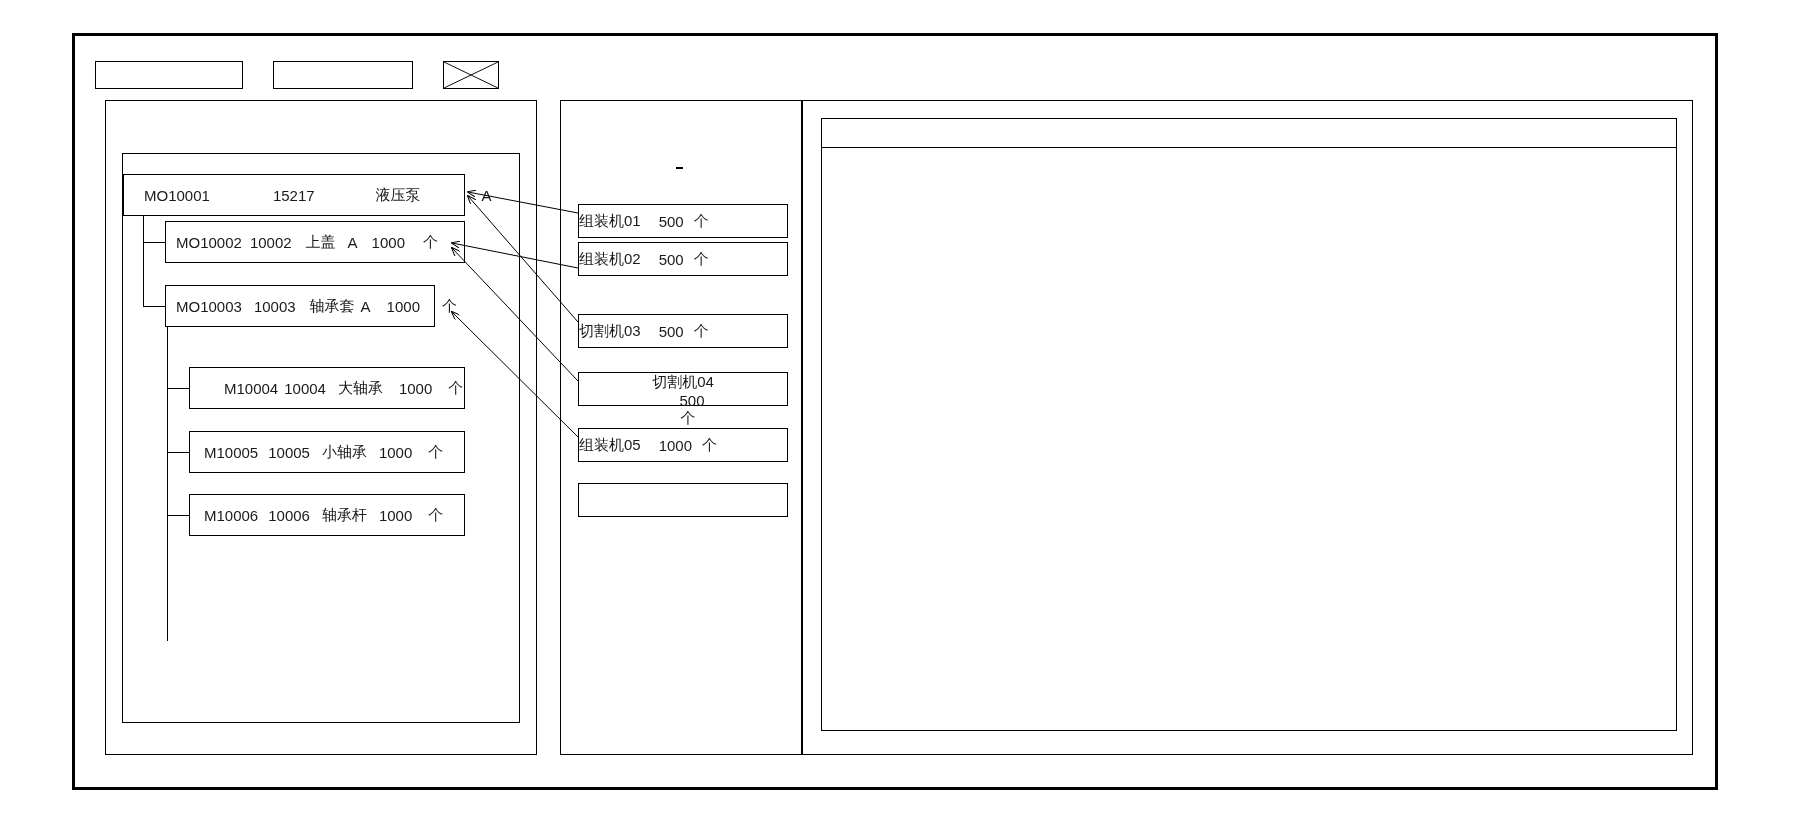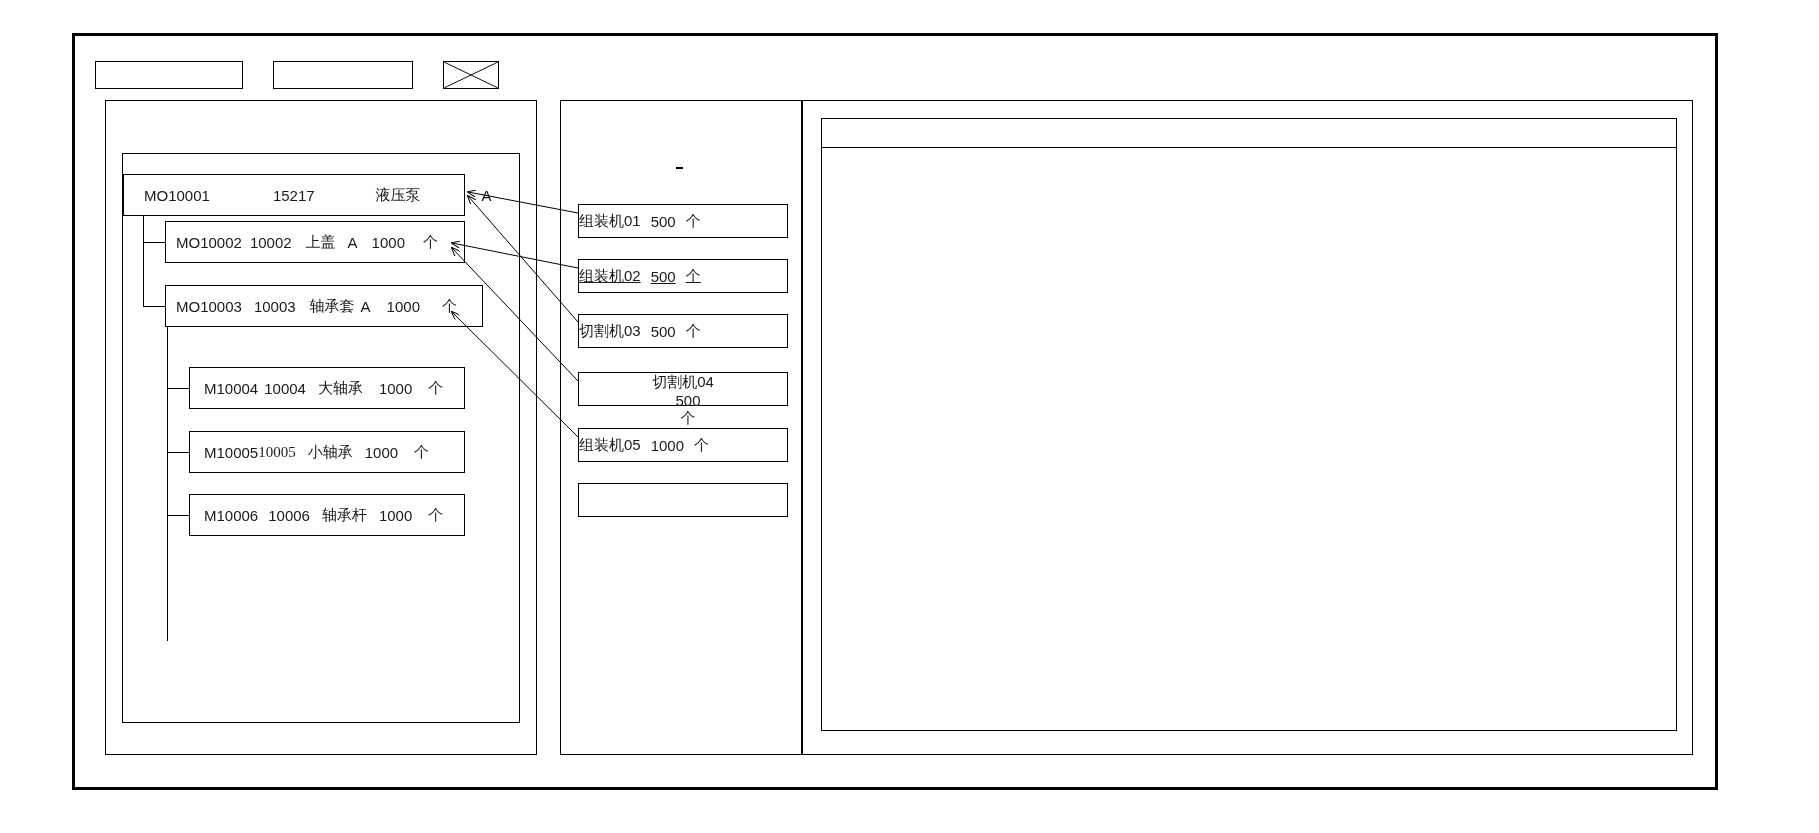--- a/index.html
+++ b/index.html
@@ -68,21 +68,21 @@
   
   .mid-dot{
     position:absolute;left:676px;top:167px;width:7px;height:2px;background:#000;
   }
   .mach-box{
     position:absolute;left:578px;width:210px;height:34px;
     border:1px solid #000;box-sizing:border-box;background:#fff;
     display:flex;align-items:center;white-space:nowrap;font-size:15px;
   }
   .mach-box .m-name{display:inline-block;}
-  .mach-box .m-qty{display:inline-block;margin-left:10px;}
+  .mach-box .m-qty{display:inline-block;margin-left:18px;}
   .mach-box .m-unit{display:inline-block;margin-left:10px;}
 
   
   .rp-header{
     position:absolute;left:821px;top:118px;width:856px;height:30px;
     border:1px solid #000;box-sizing:border-box;background:#fff;
   }
   .rp-body{
     position:absolute;left:821px;top:148px;width:856px;height:583px;
     border:1px solid #000;border-top:none;box-sizing:border-box;background:#fff;
@@ -137,40 +137,40 @@
 
     <div class="tree-row" style="left:42px;top:67px;width:300px;">
       <span class="cell" style="margin-left:10px;">MO10002</span>
       <span class="cell" style="margin-left:8px;">10002</span>
       <span class="cell" style="margin-left:14px;">上盖</span>
       <span class="cell" style="margin-left:12px;">A</span>
       <span class="cell" style="margin-left:14px;">1000</span>
       <span class="cell" style="margin-left:18px;">个</span>
     </div>
 
-    <div class="tree-row" style="left:42px;top:131px;width:318px;">
+    <div class="tree-row" style="left:42px;top:131px;width:270px;">
       <span class="cell" style="margin-left:10px;">MO10003</span>
       <span class="cell" style="margin-left:12px;">10003</span>
       <span class="cell" style="margin-left:14px;">轴承套</span>
       <span class="cell" style="margin-left:6px;">A</span>
       <span class="cell" style="margin-left:16px;">1000</span>
       <span class="cell" style="margin-left:22px;">个</span>
     </div>
 
-    <div class="tree-row" style="left:66px;top:213px;width:276px;">
+    <div class="tree-row" style="left:66px;top:213px;width:276px;padding-left:20px;">
       <span class="cell" style="margin-left:14px;">M10004</span>
       <span class="cell" style="margin-left:6px;">10004</span>
       <span class="cell" style="margin-left:12px;">大轴承</span>
       <span class="cell" style="margin-left:16px;">1000</span>
       <span class="cell" style="margin-left:16px;">个</span>
     </div>
 
     <div class="tree-row" style="left:66px;top:277px;width:276px;">
       <span class="cell" style="margin-left:14px;text-align:right;">M10005</span>
-      <span class="cell" style="font-family:Liberation Serif, serif;">10005</span>
+      <span class="cell" style="margin-left:10px;">10005</span>
       <span class="cell" style="margin-left:12px;">小轴承</span>
       <span class="cell" style="margin-left:12px;">1000</span>
       <span class="cell" style="margin-left:16px;">个</span>
     </div>
 
     <div class="tree-row" style="left:66px;top:340px;width:276px;">
       <span class="cell" style="margin-left:14px;">M10006</span>
       <span class="cell" style="margin-left:10px;">10006</span>
       <span class="cell" style="margin-left:12px;">轴承杆</span>
       <span class="cell" style="margin-left:12px;">1000</span>
@@ -181,21 +181,21 @@
 
   <div class="panel" id="mid-panel"></div>
   <div class="mid-dot"></div>
 
   <div class="mach-box" style="top:204px;">
     <span class="m-name">组装机01</span>
     <span class="m-qty">500</span>
     <span class="m-unit">个</span>
   </div>
 
-  <div class="mach-box" style="top:259px;text-decoration:underline;">
+  <div class="mach-box" style="top:242px;">
     <span class="m-name">组装机02</span>
     <span class="m-qty">500</span>
     <span class="m-unit">个</span>
   </div>
 
   <div class="mach-box" style="top:314px;">
     <span class="m-name">切割机03</span>
     <span class="m-qty">500</span>
     <span class="m-unit">个</span>
   </div>

